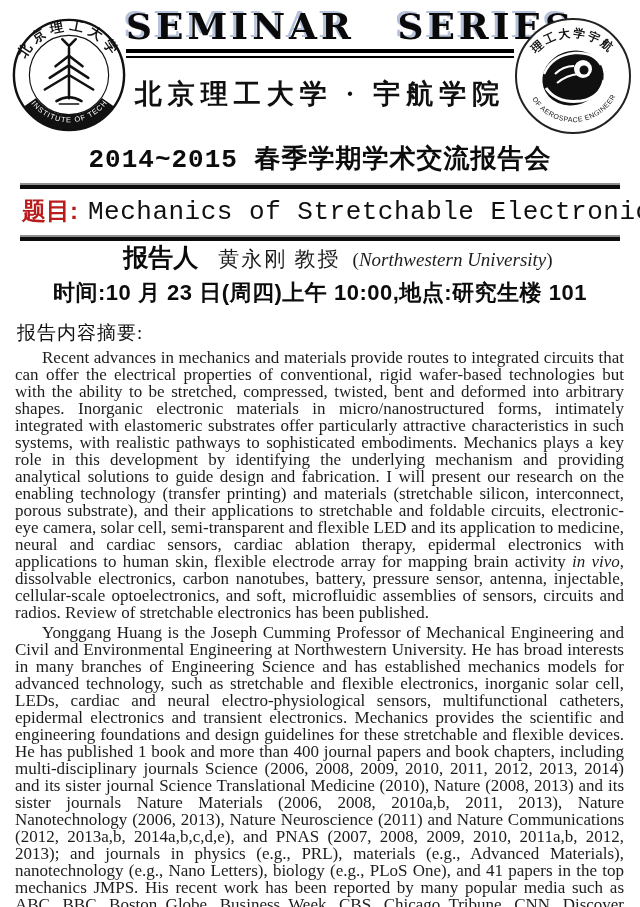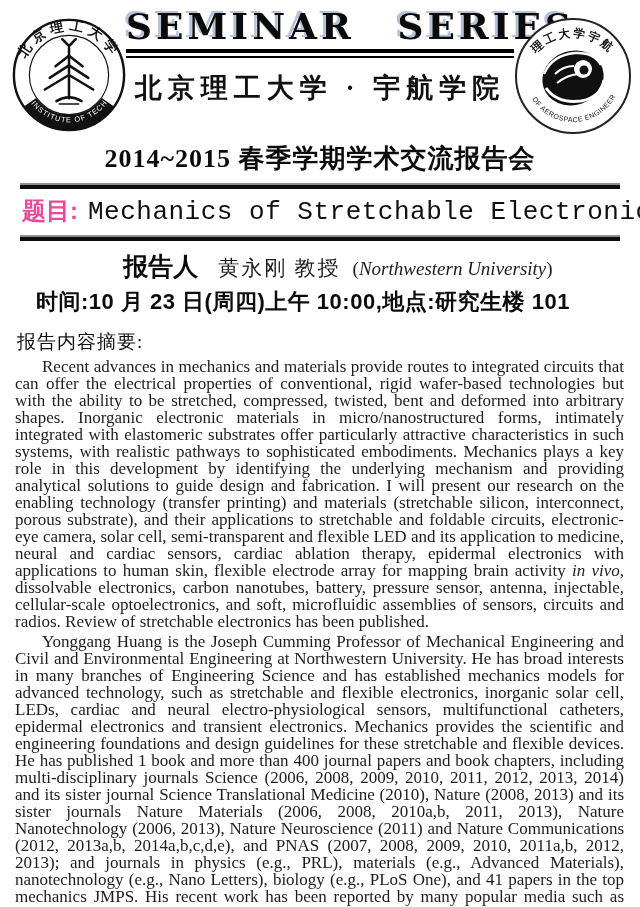--- a/index.html
+++ b/index.html
@@ -9,44 +9,44 @@
   
   .header{position:relative;height:138px;}
   .logo{position:absolute;top:16px;}
   .logo-left{left:11px;}
   .logo-right{right:7px;top:15px;}
   .header-center{margin:0 126px;text-align:center;padding-top:6px;}
   .seminar-title{font-family:"DejaVu Serif",serif;font-weight:bold;font-size:36px;
                  letter-spacing:4px;word-spacing:26px;color:#0a0a0a;line-height:1.15;
                  text-shadow:-3px -2px 0 #b6c2da;white-space:nowrap;}
   .title-divider{margin-top:2px;border-top:4px solid #000;border-bottom:2px solid #000;height:3px;}
-  .school-line{margin-top:12px;font-weight:600;font-size:27px;letter-spacing:6px;
+  .school-line{margin-top:18px;font-weight:600;font-size:27px;letter-spacing:6px;
                color:#101010;white-space:nowrap;}
 
-  .session-line{text-align:center;font-family:Liberation Serif, serif;
+  .session-line{text-align:center;font-family:Liberation Mono, monospace;
                 font-weight:bold;font-size:26px;letter-spacing:1px;color:#0c0c0c;margin-top:3px;}
 
   .rule3d{height:4px;background:#0c0c0c;border-top:2px solid #8f8f8f;margin:0 20px;}
   .rule-a{margin-top:7px;}
 
   .title-row{display:flex;align-items:baseline;gap:10px;padding:6px 8px 8px 22px;}
   .title-label{font-family:"Liberation Sans","DejaVu Sans",sans-serif;font-weight:bold;
-               font-size:24px;color:#ec4899;flex:none;}
+               font-size:24px;color:#b91c1c;flex:none;}
   .title-en{font-family:"Liberation Mono","DejaVu Sans Mono",monospace;font-size:26px;
             color:#101010;letter-spacing:.5px;white-space:nowrap;}
 
-  .speaker-row{text-align:center;margin-top:9px;padding-left:36px;}
+  .speaker-row{text-align:center;padding-left:36px;}
   .spk-label{font-family:"Liberation Sans","DejaVu Sans",sans-serif;font-weight:bold;
              font-size:25px;color:#0a0a0a;margin-right:16px;}
   .spk-name{font-size:21px;letter-spacing:2px;color:#1c1c1c;margin-right:8px;}
   .spk-aff{font-size:19px;color:#1c1c1c;}
   .spk-aff .it{font-style:italic;}
 
-  .time-row{text-align:left;font-family:"Liberation Sans","DejaVu Sans",sans-serif;
-            font-weight:bold;font-size:22px;color:#0c0c0c;margin-top:4px;letter-spacing:.5px;padding-left:36px;}
+  .time-row{text-align:center;font-family:"Liberation Sans","DejaVu Sans",sans-serif;
+            font-weight:bold;font-size:22px;color:#0c0c0c;margin-top:4px;letter-spacing:.5px;}
 
   .sec-heading{font-size:19px;color:#101010;margin:12px 0 0 17px;letter-spacing:1px;}
   .para{margin:3px 16px 0 15px;font-size:17px;line-height:17px;color:#1c1c1c;
         text-align:justify;text-indent:27px;}
   .para .it{font-style:italic;}
 
   
   .arc-zh{font-family:"Liberation Serif",serif;font-weight:bold;}
   .arc-en{font-family:"Liberation Sans",sans-serif;}
 </style>

